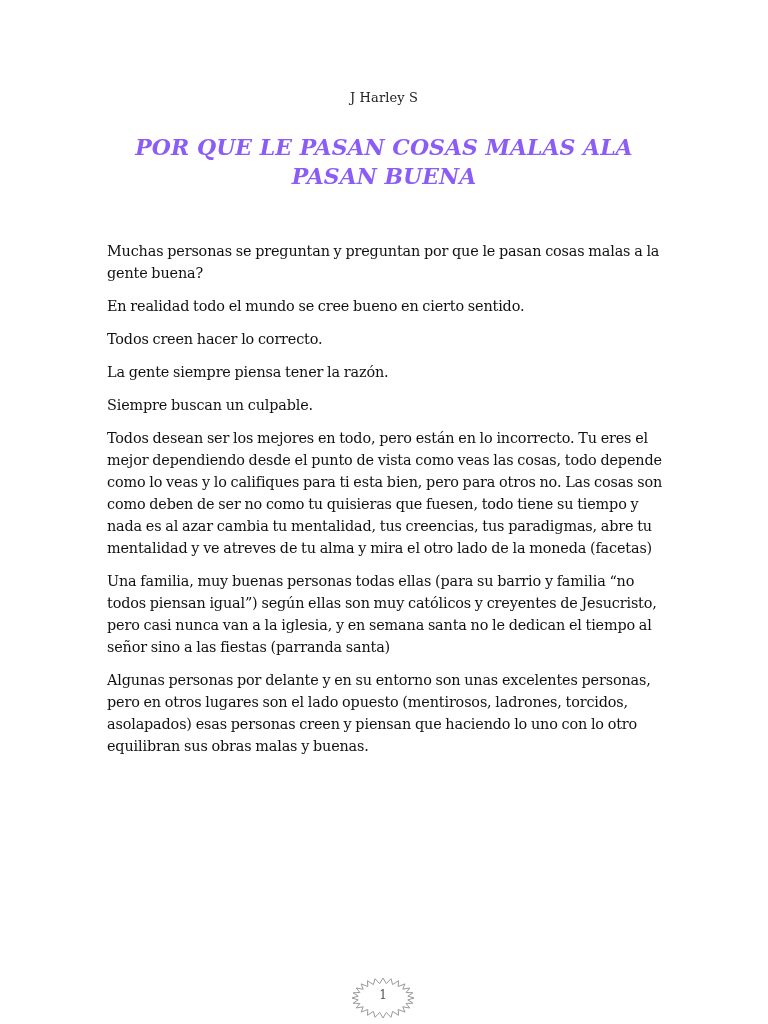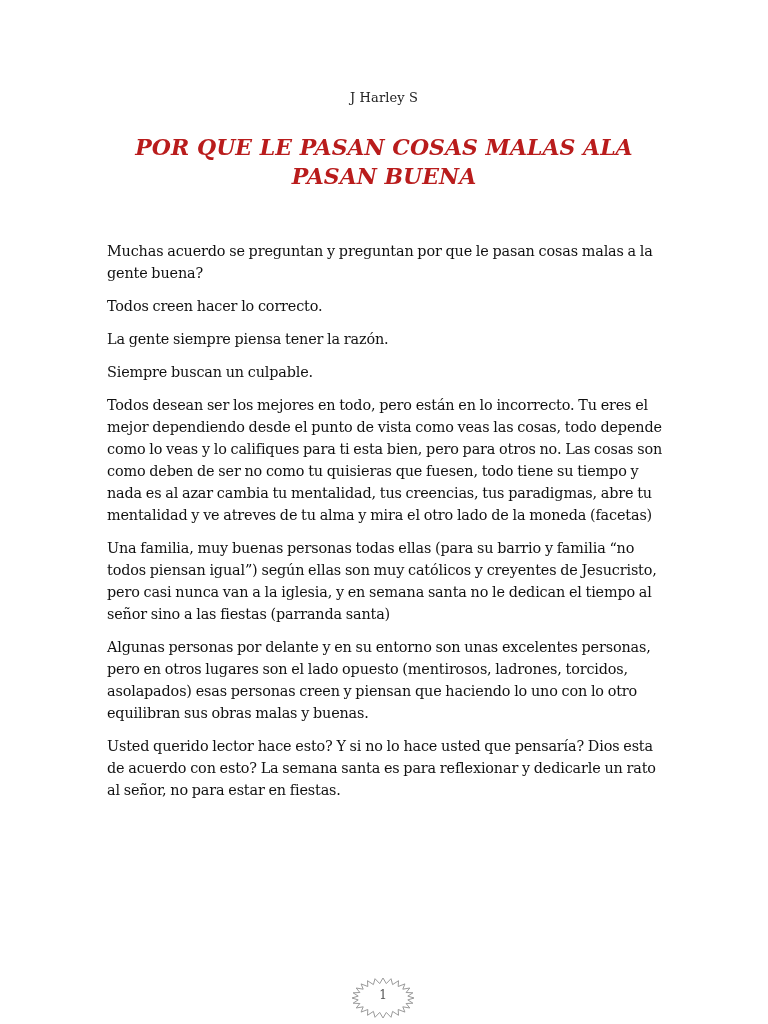--- a/index.html
+++ b/index.html
@@ -38,21 +38,21 @@
       position: absolute;
       top: 133px;
       left: 100px;
       width: 568px;
       text-align: center;
       font-family: "DejaVu Serif", serif;
       font-weight: bold;
       font-style: italic;
       font-size: 22px;
       line-height: 29px;
-      color: #b91c1c;
+      color: #8b5cf6;
       margin: 0;
     }
     .body {
       position: absolute;
       top: 240px;
       left: 107px;
       width: 560px;
       font-family: "DejaVu Serif", serif;
       font-size: 14.4px;
       line-height: 22px;
@@ -92,28 +92,28 @@
 <div class="page">
 
   <div class="author">J Harley S</div>
 
   <h1 class="title">
     <span>POR QUE LE PASAN COSAS MALAS ALA</span><br>
     <span>PASAN BUENA</span>
   </h1>
 
   <div class="body">
-    <p>Muchas acuerdo se preguntan y preguntan por que le pasan cosas malas a la gente buena?</p>
+    <p>Muchas personas se preguntan y preguntan por que le pasan cosas malas a la gente buena?</p>
+    <p>En realidad todo el mundo se cree bueno en cierto sentido.</p>
     <p>Todos creen hacer lo correcto.</p>
     <p>La gente  siempre piensa tener la razón.</p>
     <p>Siempre buscan un culpable.</p>
     <p>Todos desean ser los mejores en todo, pero están en lo incorrecto. Tu eres el mejor dependiendo desde el punto de vista como veas las cosas, todo depende como lo veas y lo califiques para ti esta bien, pero para otros no. Las cosas son como deben de ser no como tu quisieras que fuesen, todo tiene su tiempo y nada es al azar cambia tu mentalidad, tus creencias, tus paradigmas, abre tu mentalidad y ve atreves de tu alma y mira el otro lado de la moneda (facetas)</p>
     <p>Una familia, muy buenas personas todas ellas (para su barrio y familia “no todos piensan igual”) según ellas son muy católicos  y creyentes de Jesucristo, pero casi nunca van a la iglesia, y en semana santa no le dedican el tiempo al señor sino a las fiestas (parranda santa)</p>
     <p>Algunas personas por delante y en su entorno son unas excelentes personas, pero en otros lugares son el lado opuesto (mentirosos, ladrones, torcidos, asolapados) esas personas creen y piensan que haciendo lo uno con lo otro equilibran sus obras malas y buenas.</p>
-    <p>Usted querido lector hace esto? Y si no lo hace usted que pensaría? Dios esta de acuerdo con esto? La semana santa es para reflexionar y dedicarle un rato al señor, no para estar en fiestas.</p>
   </div>
 
   <div class="page-number">
     <svg width="66" height="44" viewBox="0 0 66 44">
       <polygon id="burst" fill="none" stroke="#9a9a9a" stroke-width="1" points="64.0,22.0 57.8,23.9 62.9,27.2 56.1,27.5 59.8,32.0 52.8,30.8 54.9,36.1 48.2,33.5 48.5,39.3 42.6,35.4 41.0,41.3 36.3,36.4 33.0,42.0 29.7,36.4 25.0,41.3 23.4,35.4 17.5,39.3 17.8,33.5 11.1,36.1 13.2,30.8 6.2,32.0 9.9,27.5 3.1,27.2 8.2,23.9 2.0,22.0 8.2,20.1 3.1,16.8 9.9,16.5 6.2,12.0 13.2,13.2 11.1,7.9 17.8,10.5 17.5,4.7 23.4,8.6 25.0,2.7 29.7,7.6 33.0,2.0 36.3,7.6 41.0,2.7 42.6,8.6 48.5,4.7 48.2,10.5 54.9,7.9 52.8,13.2 59.8,12.0 56.1,16.5 62.9,16.8 57.8,20.1"></polygon>
     </svg>
     <div class="page-number-text">1</div>
   </div>
 
 </div>

